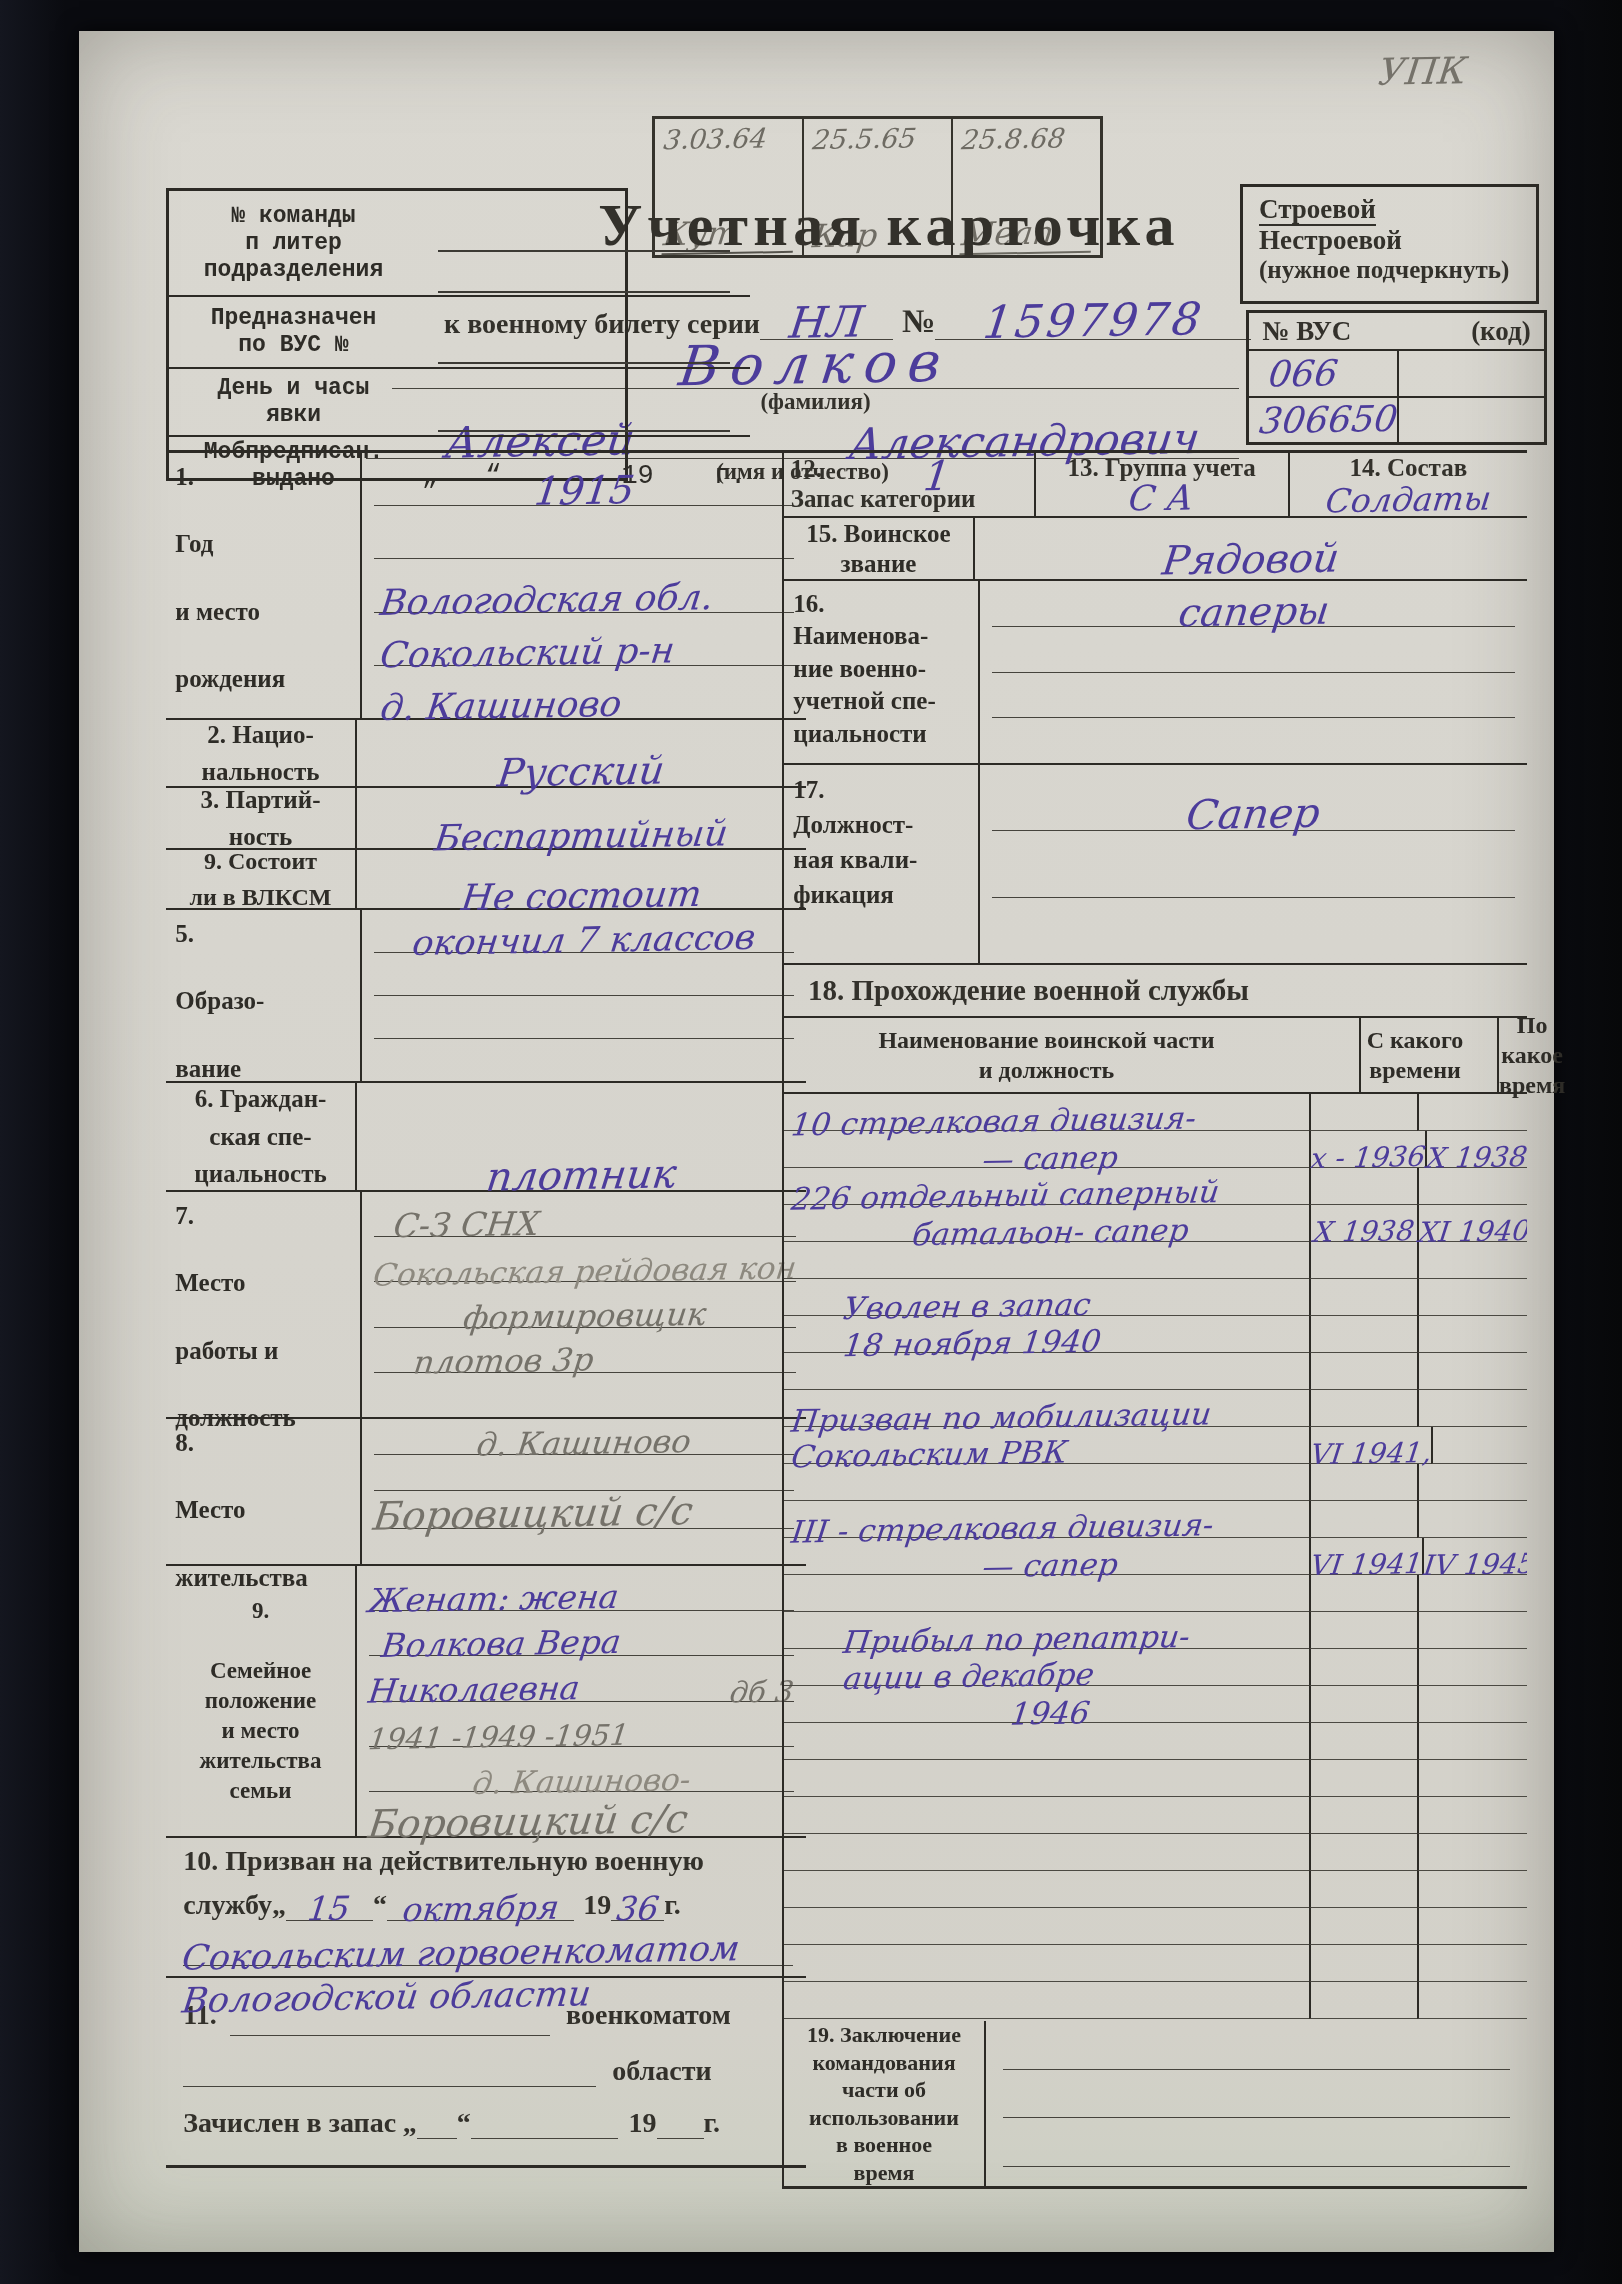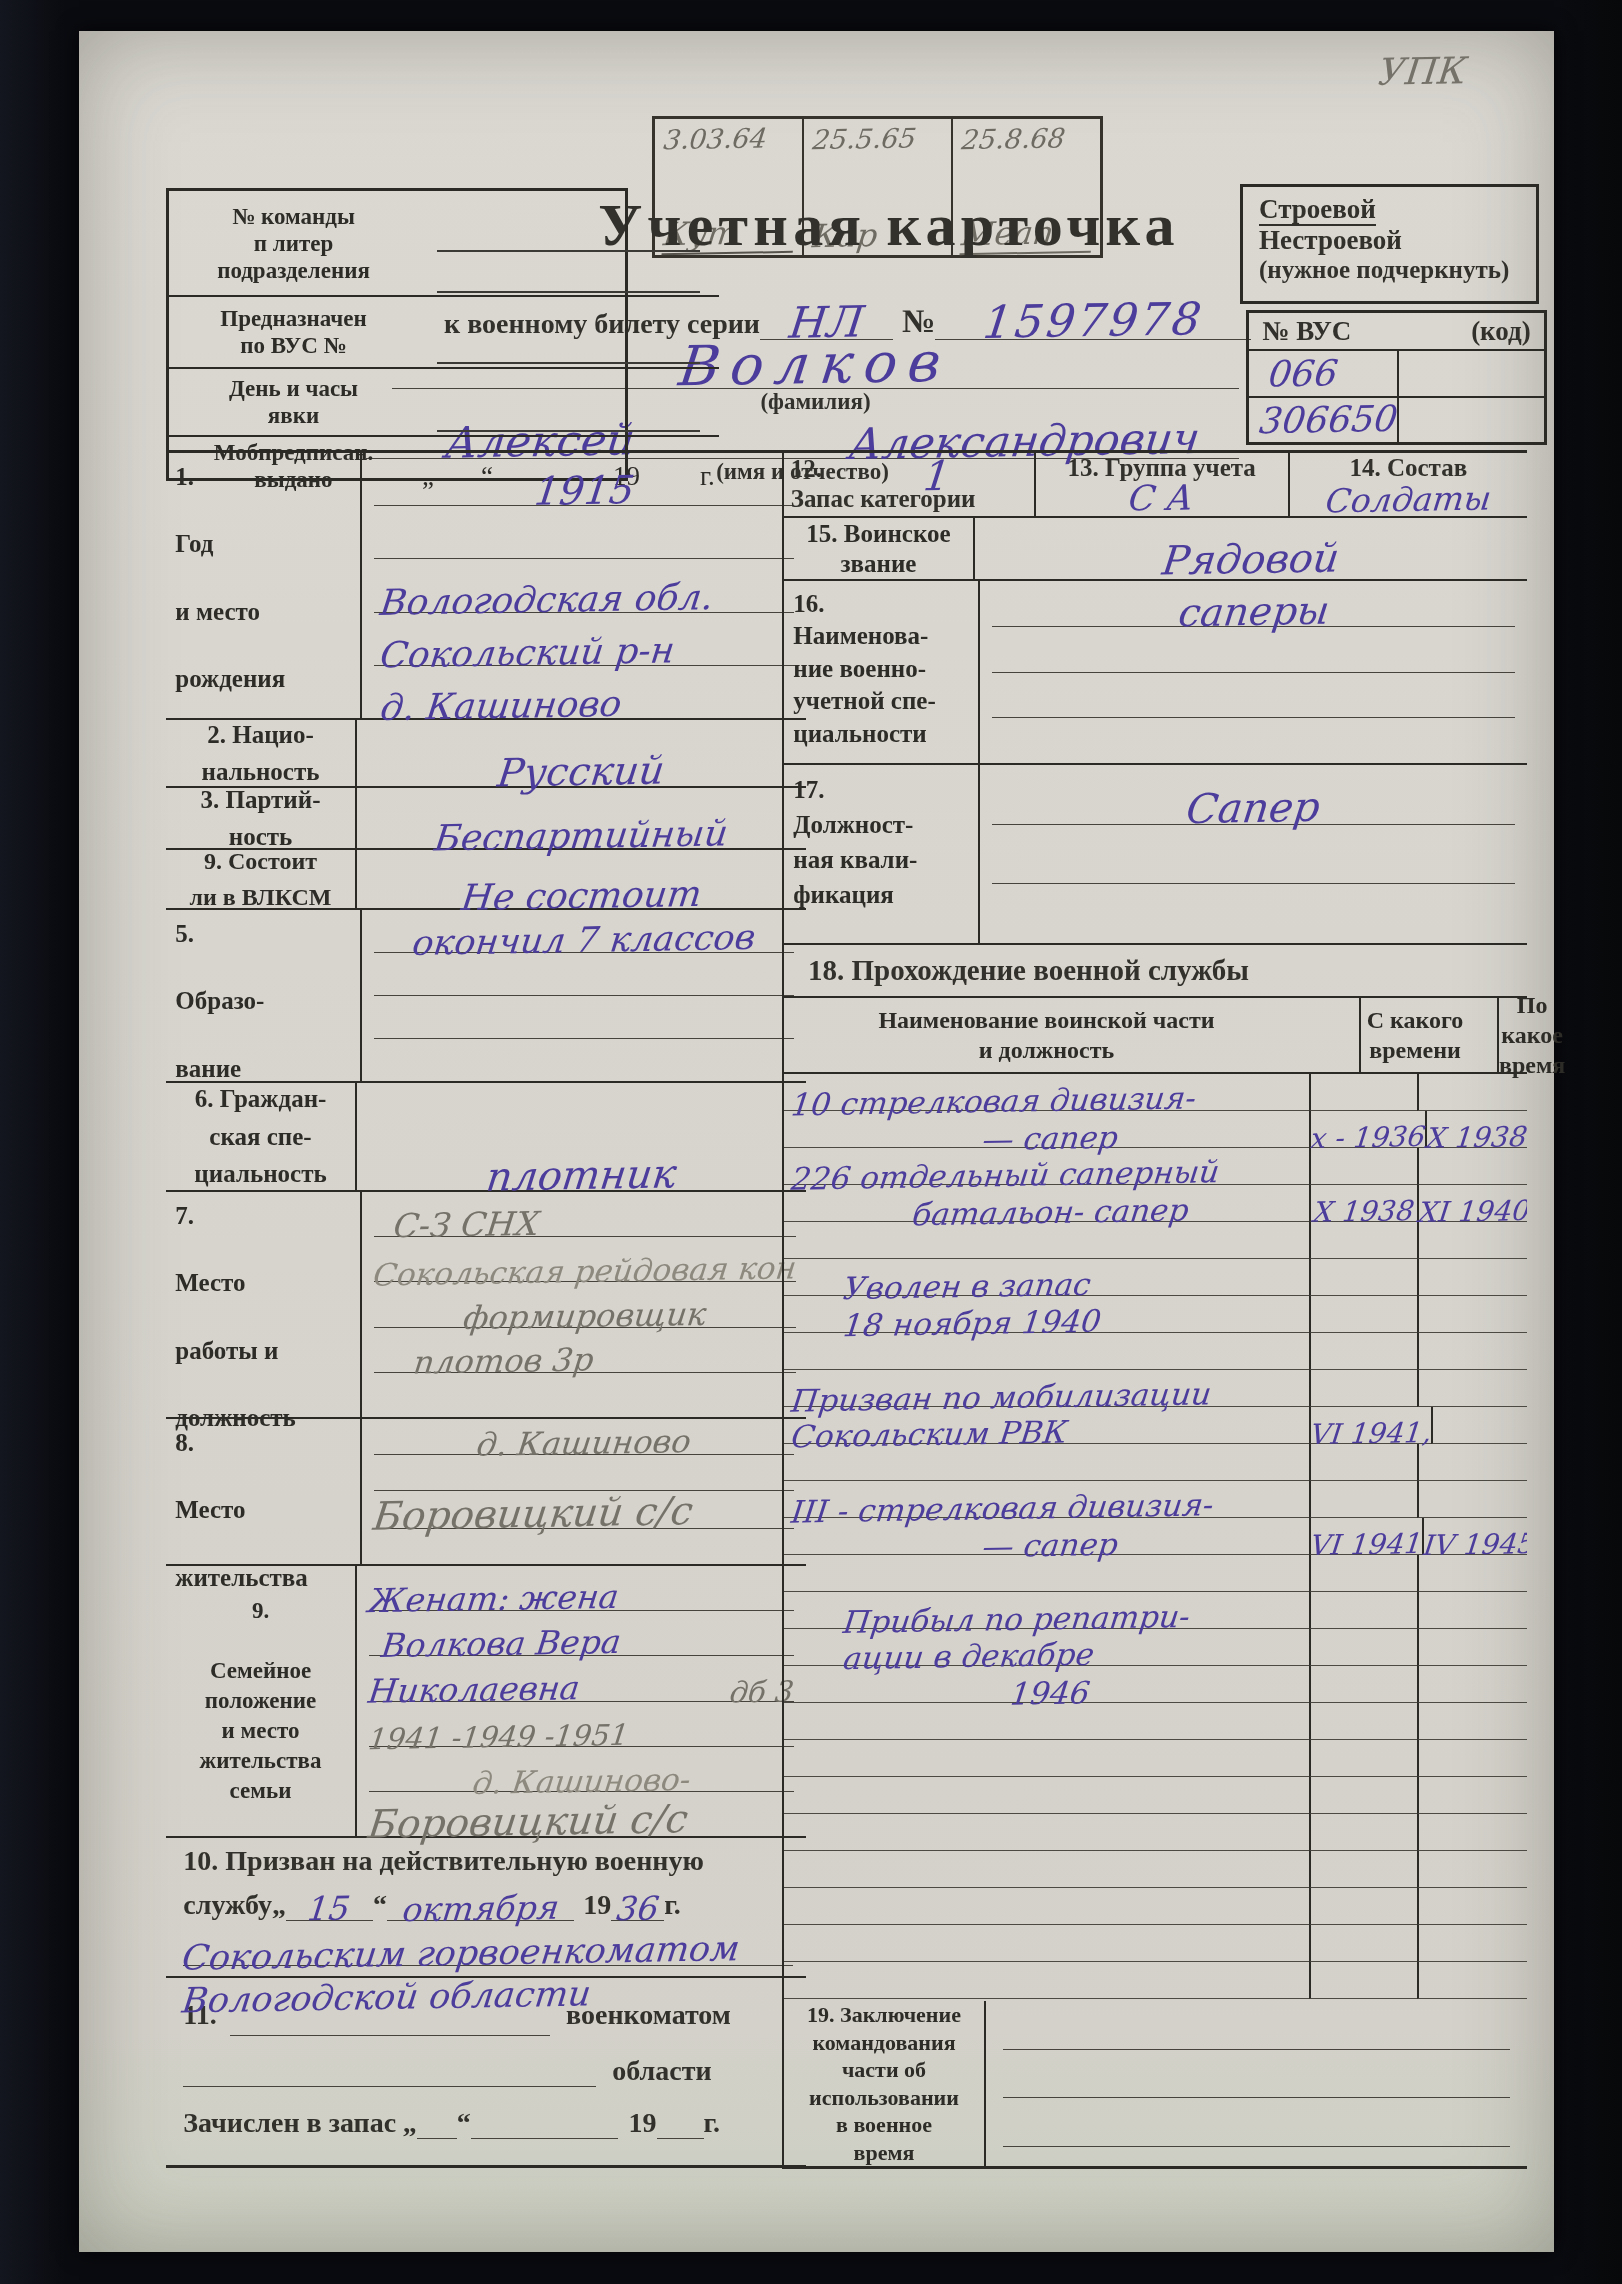--- a/index.html
+++ b/index.html
@@ -20,21 +20,21 @@
   
   .pc{color:#75726a;}
   .faint{color:#8d897f;}
   
   .vline{position:relative;display:flex;align-items:flex-end;justify-content:center;
          border-bottom:1.3px solid #45433c;overflow:visible;}
   .vline.noline{border-bottom:none;}
   .vline .hw{margin-bottom:-8px;}
   .vleft{justify-content:flex-start;}
   
-  .lbox{border:3.3px solid #2c2a25;display:grid;grid-template-columns:249px 1fr;}
+  .lbox{border:3.3px solid #2c2a25;display:grid;grid-template-columns:249px 1fr;font-family:Liberation Mono, monospace;}
   .lbox .cell{border-bottom:2.7px solid #2c2a25;display:flex;align-items:center;justify-content:center;
       text-align:center;font-size:23px;font-weight:bold;line-height:1.18;padding:2.7px 4px;}
   .lbox .cell.val{flex-direction:column;justify-content:flex-end;font-weight:normal;}
   .lbox .lastrow{border-bottom:none;}
   .uline{width:90%;border-bottom:2px solid #3c3a34;}
   
   .sbox{border:3.3px solid #2c2a25;}
   
   .lcol,.rcol{position:absolute;border-top:3.3px solid #2c2a25;border-bottom:3.3px solid #2c2a25;}
   .fld{display:flex;border-bottom:2.7px solid #2c2a25;box-sizing:border-box;}
@@ -420,21 +420,21 @@
       <div class="fvals">
         <div class="vline">
               <span class="hw" style="font-size:39px;">саперы</span>
             </div>
         <div class="vline"></div>
             <div class="vline"></div>
             <div class="vline noline"></div>
       </div>
     </div>
 
-    <div class="fld" style="height:180px;">
+    <div class="fld" style="height:200px;">
       <div class="flabel tl pre" style="line-height:1.4;">17.
 Должност-
 ная квали-
 фикация</div>
       <div class="fvals">
         <div class="vline">
               <span class="hw" style="font-size:41px;">Сапер</span>
             </div>
         <div class="vline"></div>
             <div class="vline noline"></div>

